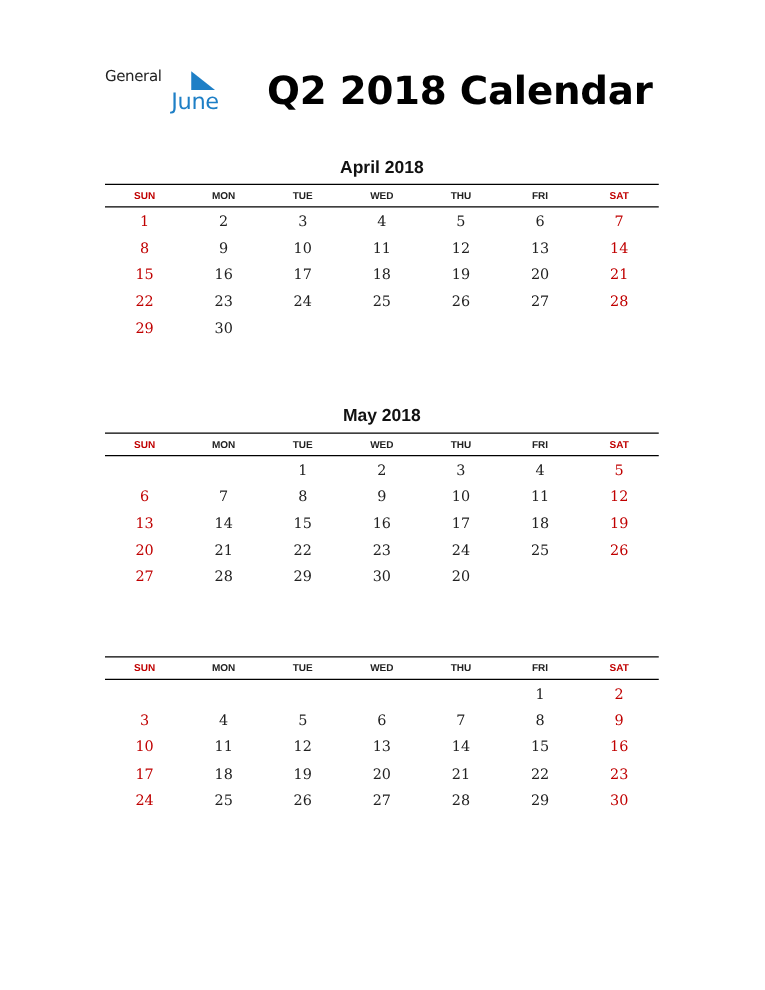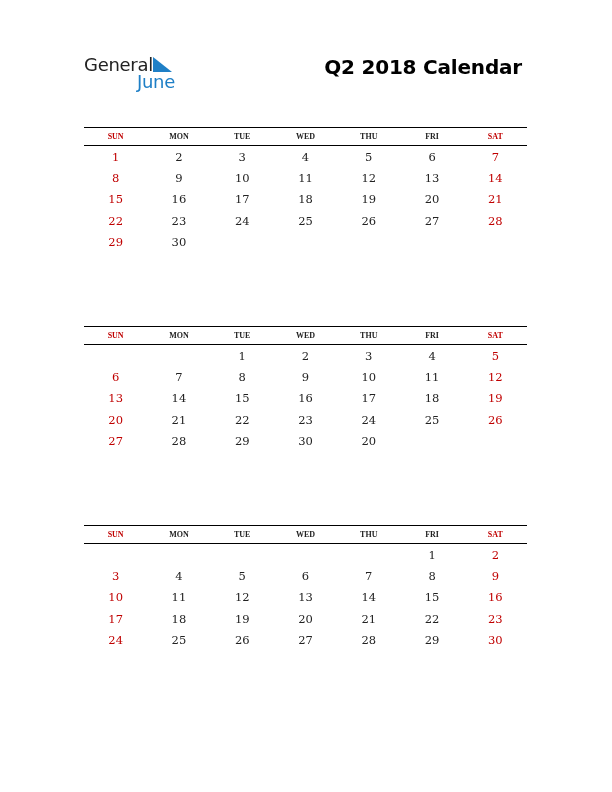--- a/index.html
+++ b/index.html
@@ -1,42 +1,43 @@
 <!DOCTYPE html>
 <html><head>
 <meta charset="utf-8">
 <style>
   html,body{margin:0;padding:0;background:#fff;}
   body{width:612px;height:792px;position:relative;overflow:hidden;font-family:"Liberation Sans",sans-serif;}
   .logo{position:absolute;left:84px;top:54px;width:100px;height:40px;}
-  .logo .gen{position:absolute;left:0;top:0;font-family:"DejaVu Sans",sans-serif;font-size:18px;color:#222;letter-spacing:-0.3px;}
+  .logo .gen{position:absolute;left:0;top:0;font-family:"DejaVu Sans",sans-serif;font-size:12px;color:#222;letter-spacing:-0.3px;}
   .logo .blue{position:absolute;left:53px;top:17px;font-family:"DejaVu Sans",sans-serif;font-size:18px;color:#1e7fc6;letter-spacing:-0.3px;}
   .logo .tri{position:absolute;left:69px;top:3px;width:0;height:0;border-left:19px solid #1e7fc6;border-top:15px solid transparent;}
-  .title{position:absolute;right:90px;top:55px;font-family:"DejaVu Sans",sans-serif;font-weight:bold;font-size:20px;color:#000;letter-spacing:-0.2px;}
+  .title{position:absolute;right:90px;top:55px;font-family:"DejaVu Sans",sans-serif;font-weight:bold;font-size:31px;color:#000;letter-spacing:-0.2px;}
   .month{position:absolute;left:84px;width:443px;}
   .mname{text-align:center;font-weight:bold;font-size:14px;height:20px;line-height:20px;color:#111;}
   .hdr{display:flex;border-top:1px solid #000;border-bottom:1px solid #000;height:17px;align-items:center;margin-top:4px;}
-  .hdr span{flex:1;text-align:center;font-size:8px;font-weight:bold;color:#222;font-family:Liberation Serif, serif;}
+  .hdr span{flex:1;text-align:center;font-size:8px;font-weight:bold;color:#222;}
   .hdr span.we{color:#c00000;}
   .week{display:flex;height:21.3px;align-items:center;}
   .week span{flex:1;text-align:center;font-family:"DejaVu Serif",serif;font-size:11.5px;color:#222;}
   .week span.we{color:#c00000;}
 </style>
 </head>
 <body>
 
 <div class="logo">
   <span class="gen">General</span>
   <span class="tri"></span>
   <span class="blue">June</span>
 </div>
 <div class="title">Q2 2018 Calendar</div>
 
 <div id="months">
     <div class="month" style="top: 123px;">
+      <div class="mname">April 2018</div>
       <div class="hdr">
         <span class="we">SUN</span>
         <span>MON</span>
         <span>TUE</span>
         <span>WED</span>
         <span>THU</span>
         <span>FRI</span>
         <span class="we">SAT</span>
       </div>
       <div class="week">
@@ -79,20 +80,21 @@
         <span class="we">29</span>
         <span>30</span>
         <span></span>
         <span></span>
         <span></span>
         <span></span>
         <span class="we"></span>
       </div>
     </div>
     <div class="month" style="top: 322px;">
+      <div class="mname">May 2018</div>
       <div class="hdr">
         <span class="we">SUN</span>
         <span>MON</span>
         <span>TUE</span>
         <span>WED</span>
         <span>THU</span>
         <span>FRI</span>
         <span class="we">SAT</span>
       </div>
       <div class="week">

